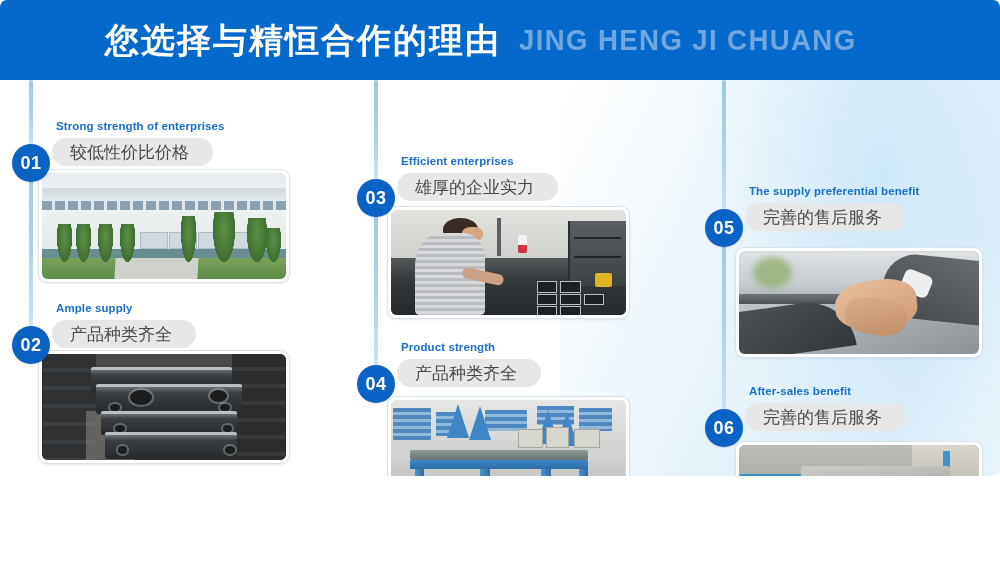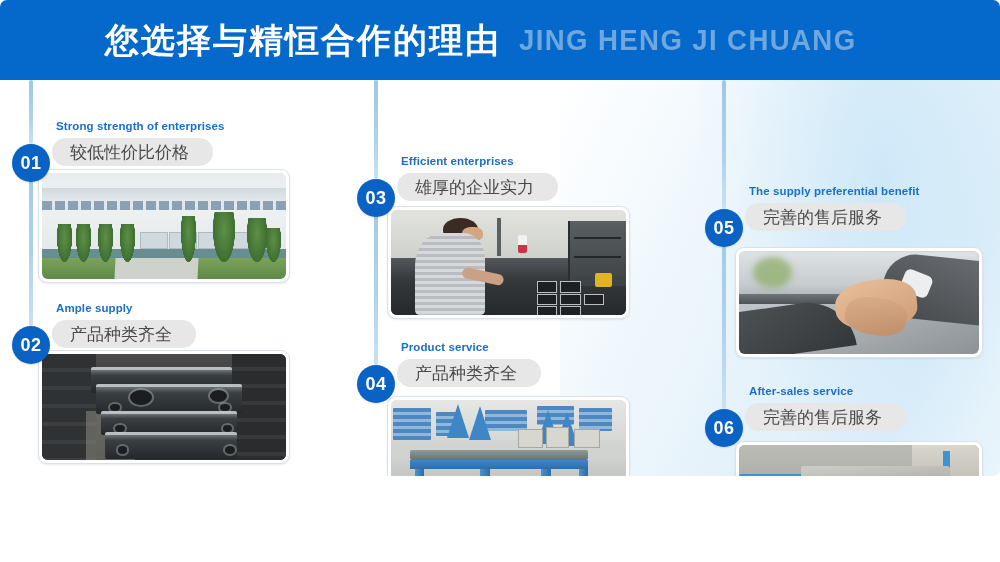--- a/index.html
+++ b/index.html
@@ -288,21 +288,21 @@
         <div class="box" style="left:82%;top:80%;width:8%;height:9%"></div>
         <div class="box" style="left:62%;top:91%;width:8%;height:8%"></div>
         <div class="box" style="left:72%;top:91%;width:8%;height:8%"></div>
         <div class="yellow"></div>
       </div>
     </div>
   </div>
 
   <div class="item" style="left:357px;top:341px;">
     <div class="badge">04</div>
-    <div class="eng">Product service</div>
+    <div class="eng">Product strength</div>
     <div class="pill">产品种类齐全</div>
   </div>
   <div class="photo" style="left:387px;top:396px;width:243px;height:104px;">
     <div class="photo-inner">
       <div class="ph-layer p4">
         <div class="wallbg"></div>
           <div class="floor"></div>
         <div class="stack" style="left:1%;top:8%;width:16%;height:34%"></div>
         <div class="stack" style="left:19%;top:12%;width:9%;height:26%"></div>
         <div class="stack" style="left:40%;top:10%;width:18%;height:22%"></div>
@@ -341,21 +341,21 @@
         <div class="cuff"></div>
         <div class="sleeve-l"></div>
         <div class="hand"></div>
         <div class="hand2"></div>
       </div>
     </div>
   </div>
 
   <div class="item" style="left:705px;top:385px;">
     <div class="badge">06</div>
-    <div class="eng">After-sales service</div>
+    <div class="eng">After-sales benefit</div>
     <div class="pill">完善的售后服务</div>
   </div>
   <div class="photo" style="left:735px;top:441px;width:248px;height:105px;">
     <div class="photo-inner">
       <div class="ph-layer p6">
         <div class="bgfloor"></div>
         <div class="farwall"></div>
         <div class="post6"></div>
         <div class="blueslab"></div>
         <div class="tabletop"></div>

